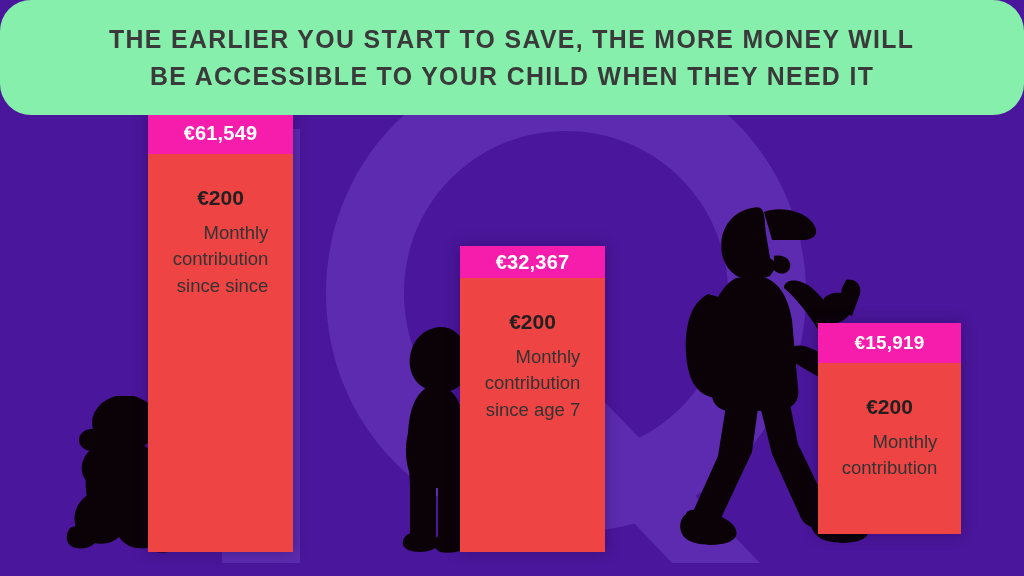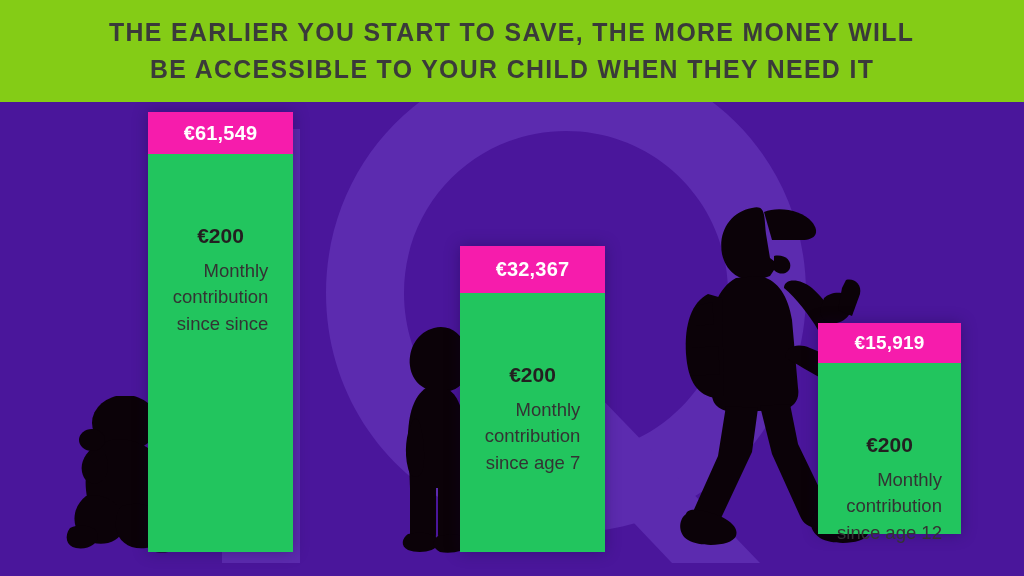--- a/index.html
+++ b/index.html
@@ -6,24 +6,25 @@
   body{
     width:1024px;height:576px;overflow:hidden;
     font-family:"Liberation Sans",sans-serif;
     background:#4A169B;
     position:relative;
   }
   #stage{position:absolute;inset:0;width:1024px;height:576px;overflow:hidden;}
 
   
   .header-band{
-    position:absolute;left:0;top:0;width:1024px;height:102px;
-    background:#84cc16;
+    position:absolute;left:0;top:0;width:1024px;height:115px;
+    background:#86efac;
     display:flex;flex-direction:column;align-items:center;justify-content:center;
     z-index:40;
+    border-radius:31px;
   }
   .headline{
     color:#3A3A3A;
     font-family:"Liberation Sans Narrow","Liberation Sans",sans-serif;
     font-weight:bold;
     font-size:26px;
     letter-spacing:.055em;
     line-height:1.33;
     text-align:center;
     text-transform:uppercase;
@@ -40,23 +41,23 @@
   
   .figure{position:absolute;z-index:5;}
   .figure svg{display:block;}
   #fig-baby{left:62px;top:396px;width:165px;height:160px;}
   #fig-child{left:398px;top:322px;width:110px;height:232px;}
   #fig-teen{left:678px;top:198px;width:215px;height:356px;}
 
   
   .bar{
     position:absolute;z-index:20;
-    background:#22c55e;
+    background:#ef4444;
     box-shadow:0 0 14px rgba(20,0,50,.34);
-    display:flex;flex-direction:column;gap:38px;
+    display:flex;flex-direction:column;
   }
   .bar-head{
     background:#F61CAC;
     color:#FFFFFF;
     display:flex;align-items:center;justify-content:center;
     font-weight:bold;
     letter-spacing:.01em;
     flex:0 0 auto;
   }
   .bar-body{
@@ -77,21 +78,21 @@
     line-height:1.42;
     text-align:right;
     color:#333333;
     padding:0 6px;
   }
   .bar-desc span{display:block;}
 
   #bar-0{left:148px;top:112px;width:145px;height:440px;}
   #bar-0 .bar-head{height:42px;font-size:20px;}
   #bar-1{left:460px;top:246px;width:145px;height:306px;}
-  #bar-1 .bar-head{height:47px;font-size:20px;}
+  #bar-1 .bar-head{height:32px;font-size:20px;}
   #bar-2{left:818px;top:323px;width:143px;height:211px;}
   #bar-2 .bar-head{height:40px;font-size:19px;}
 </style>
 </head>
 <body>
 
 <div id="stage">
 
   <div class="bg-plate"></div>
 
@@ -182,21 +183,20 @@
     </div>
   </div>
 
   <div class="bar" id="bar-2">
     <div class="bar-head">€15,919</div>
     <div class="bar-body">
       <div class="bar-amount">€200</div>
       <div class="bar-desc">
         <span>Monthly</span>
         <span>contribution</span>
-        <span>since age 12</span>
       </div>
     </div>
   </div>
 
   <div class="header-band">
     <div class="headline">THE EARLIER YOU START TO SAVE, THE MORE MONEY WILL</div>
     <div class="headline headline-l2">BE ACCESSIBLE TO YOUR CHILD WHEN THEY NEED IT</div>
   </div>
 
 </div>

